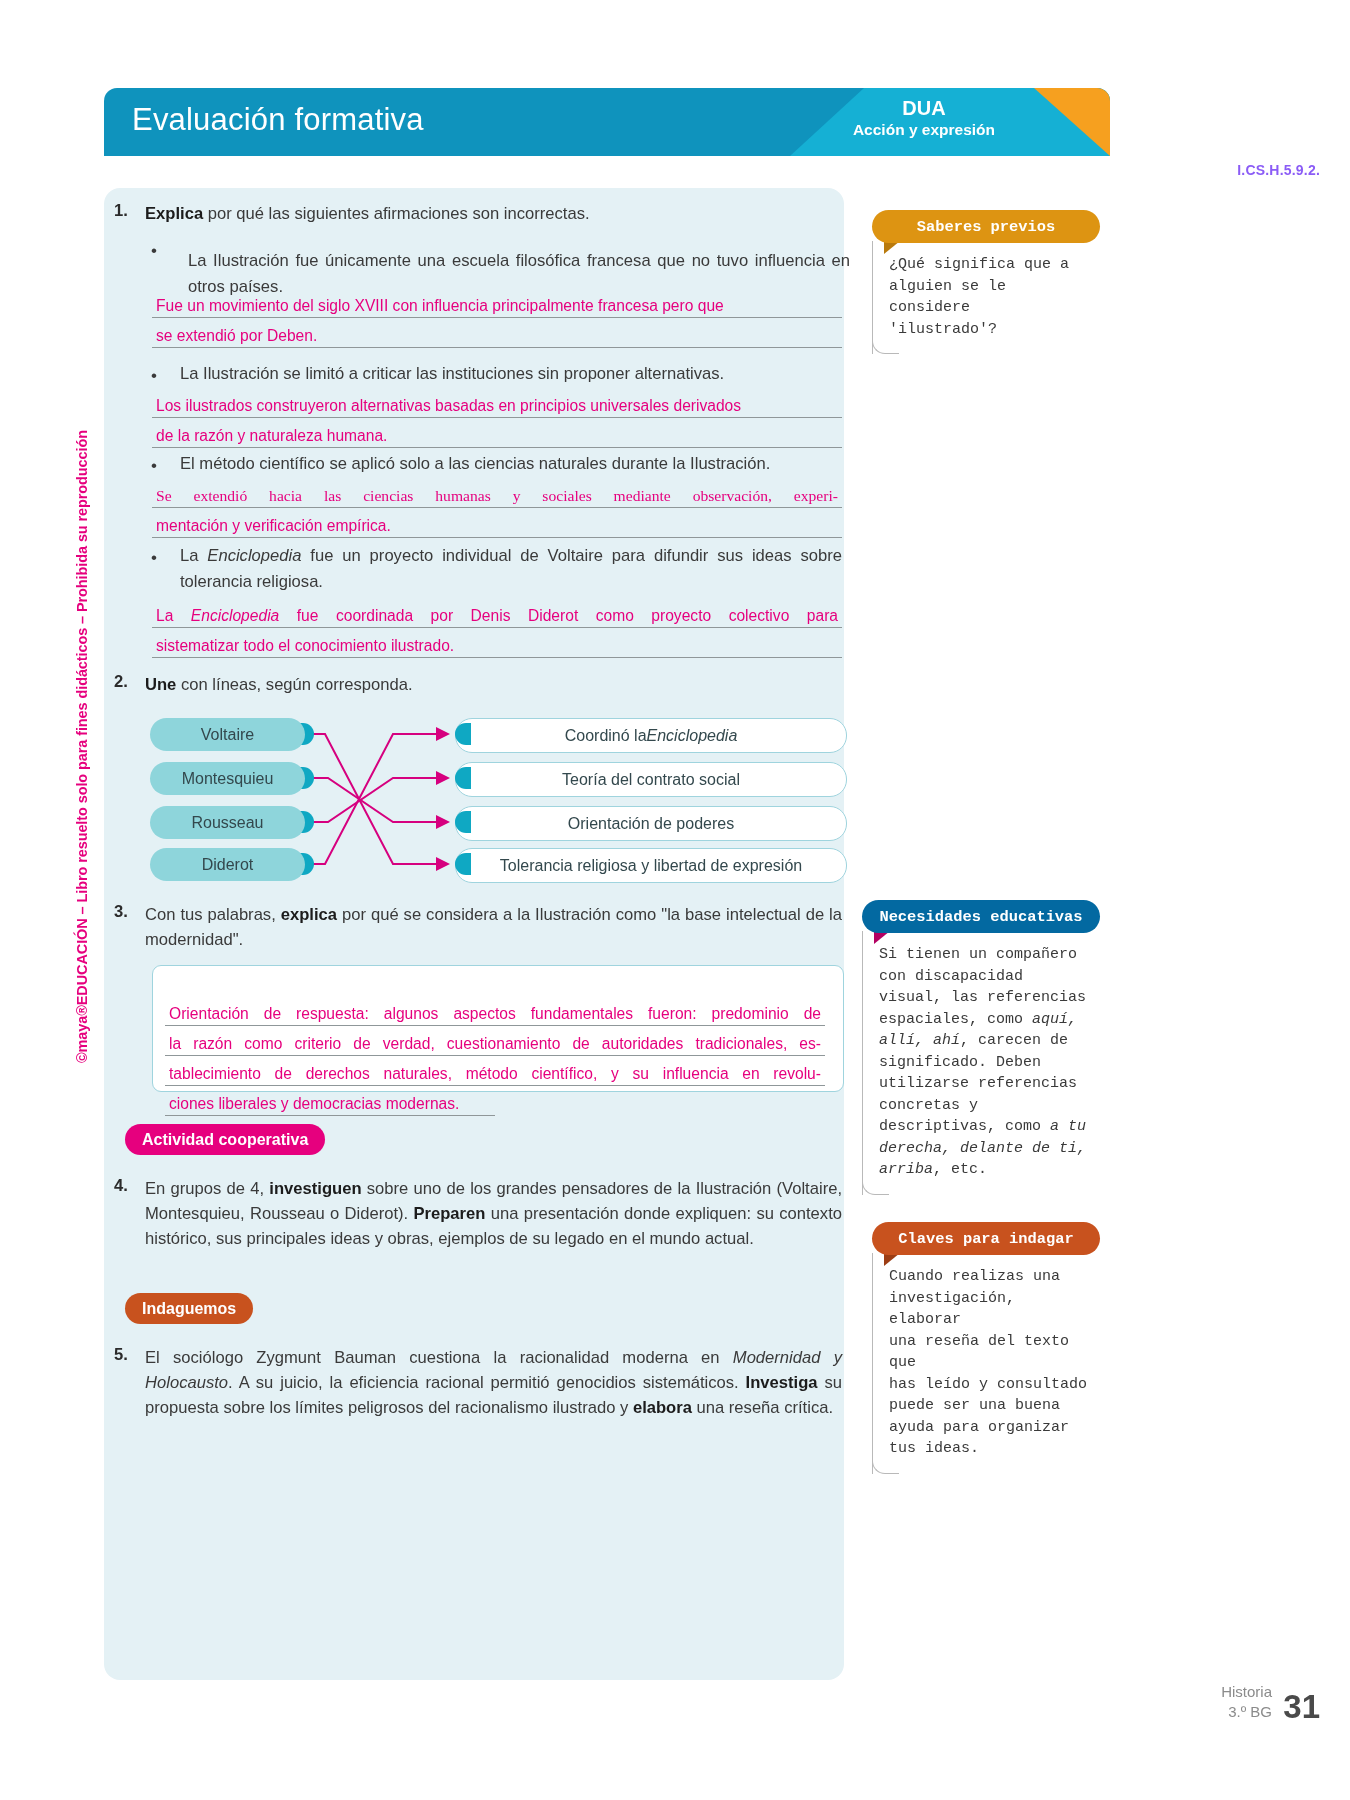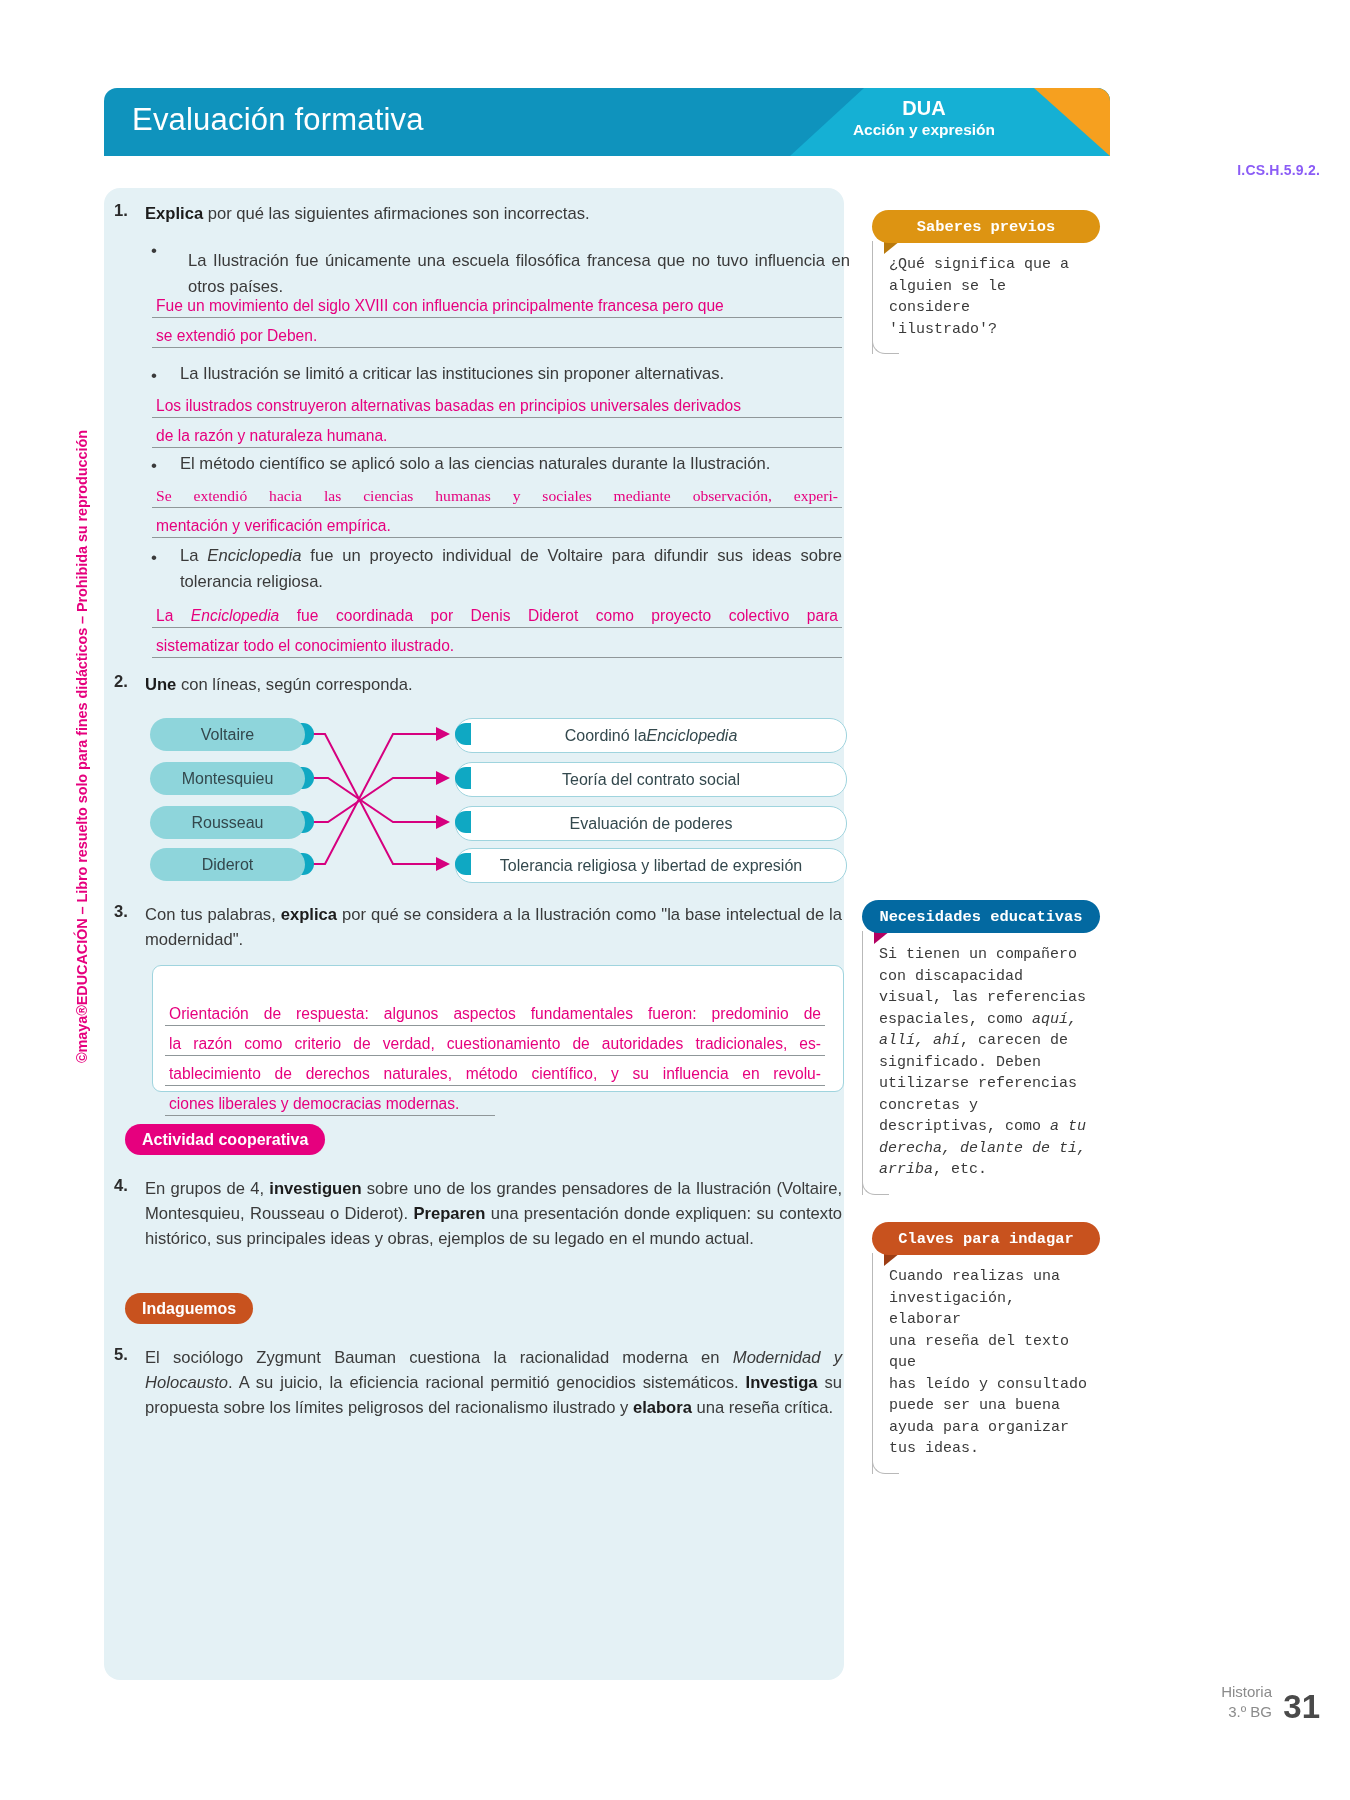--- a/index.html
+++ b/index.html
@@ -174,21 +174,21 @@
   <div class="mknob" style="left:148px;top:141px;"></div>
   <div class="mleft" style="left:0;top:136px;">Diderot</div>
 
   <div class="mright" style="top:6px;">
     <span>Coordinó la </span>
       <i class="it">Enciclopedia</i>
   </div>
   <div class="mknobR" style="top:11px;"></div>
   <div class="mright" style="top:50px;">Teoría del contrato social</div>
   <div class="mknobR" style="top:55px;"></div>
-  <div class="mright" style="top:94px;">Evaluación de poderes</div>
+  <div class="mright" style="top:94px;">Orientación de poderes</div>
   <div class="mknobR" style="top:99px;"></div>
   <div class="mright" style="top:136px;">Tolerancia religiosa y libertad de expresión</div>
   <div class="mknobR" style="top:141px;"></div>
 </div>
 
 <div class="qnum" style="left:114px;top:902px;">3.</div>
 <div class="q" style="left:145px;top:902px;width:697px;text-align:justify;">
   <span>Con tus palabras, </span><b class="st">explica</b><span> por qué se considera a la Ilustración como "la base intelectual de la modernidad".</span>
 </div>
 

